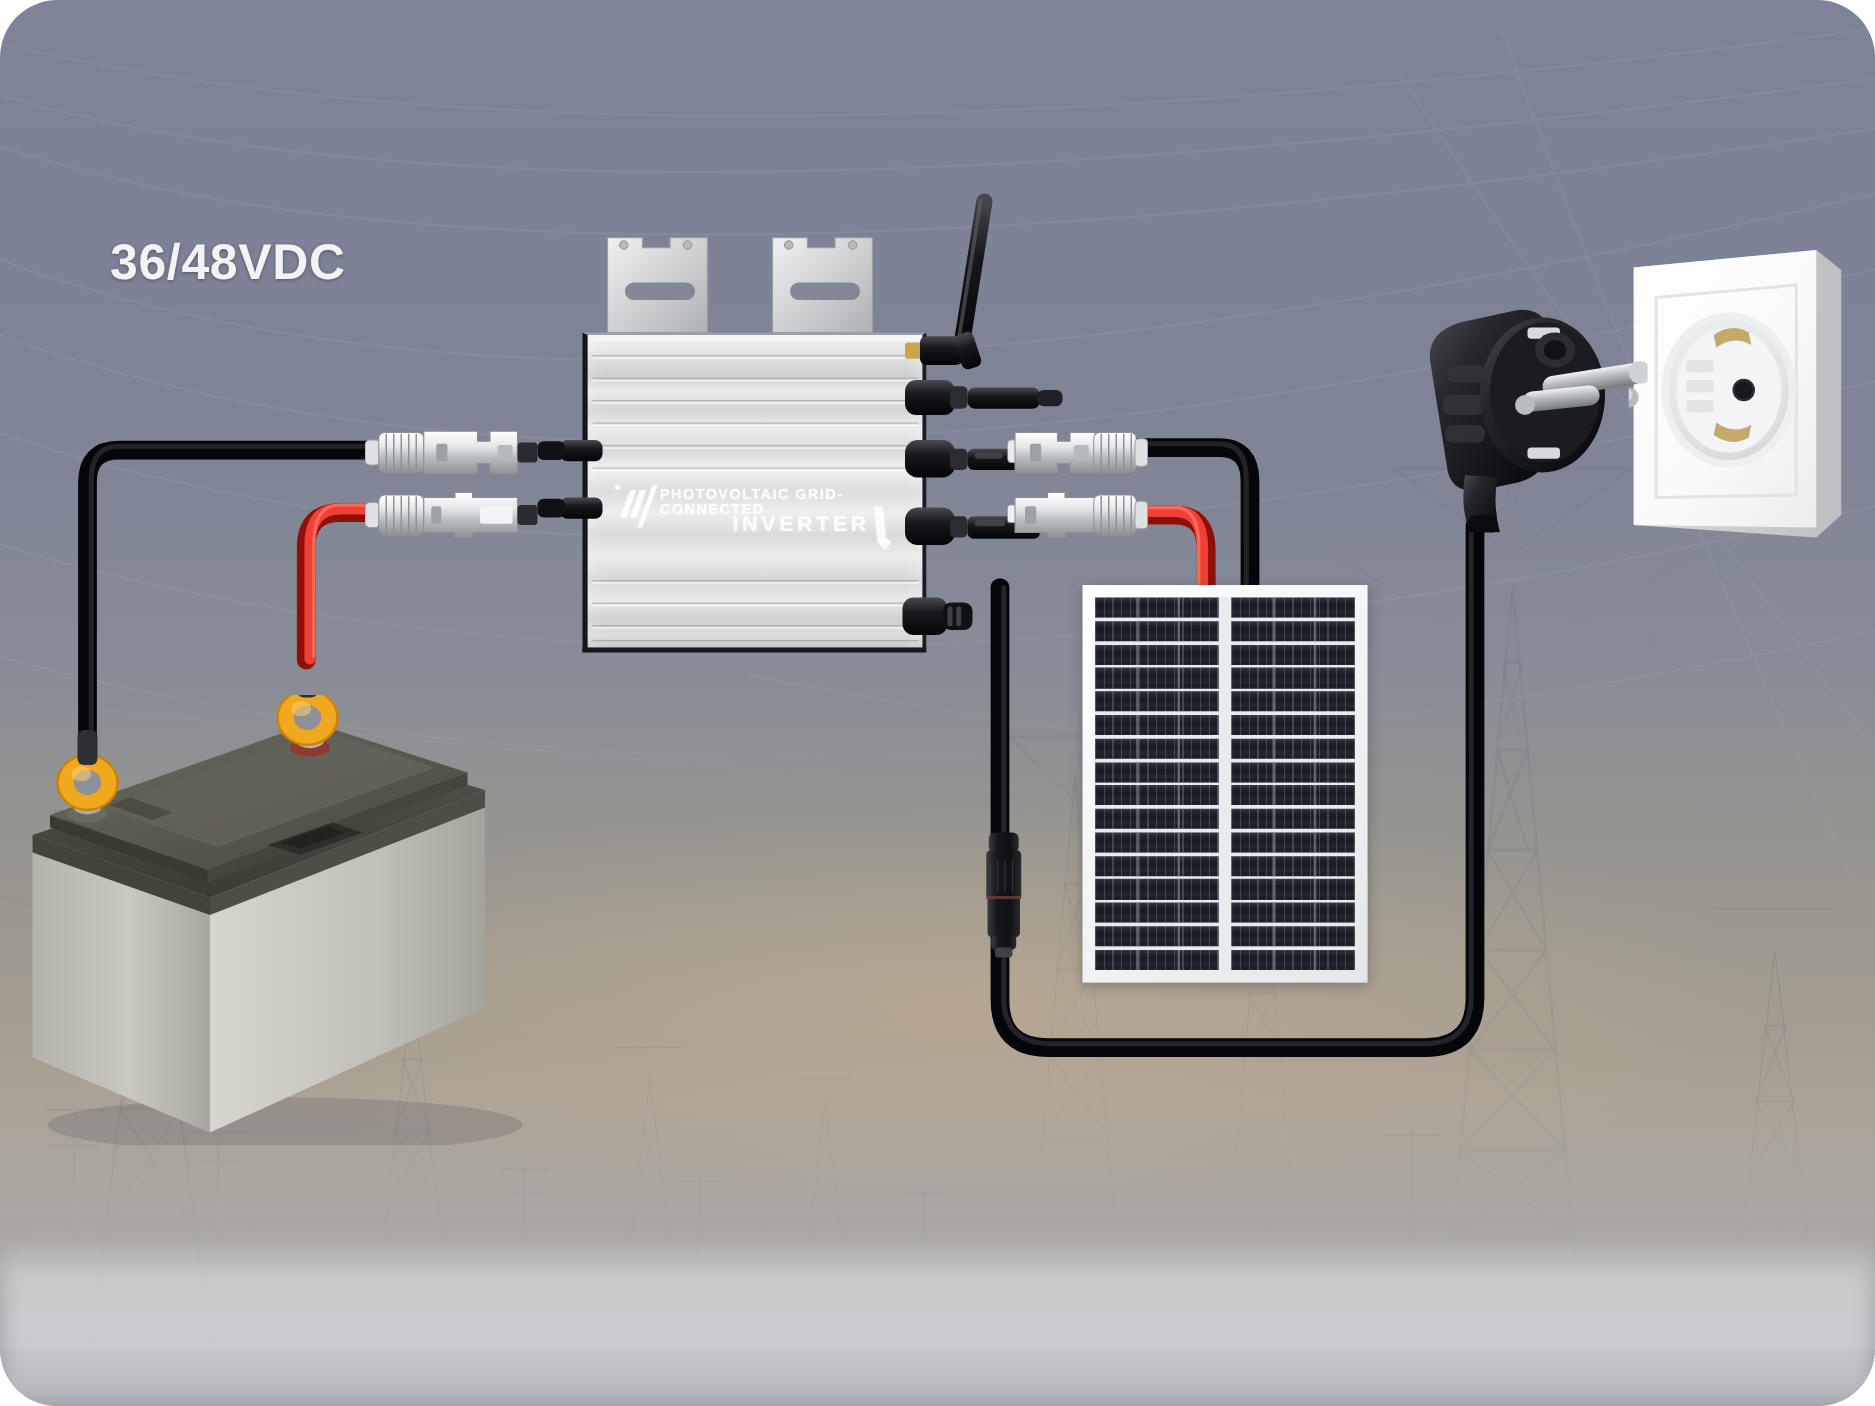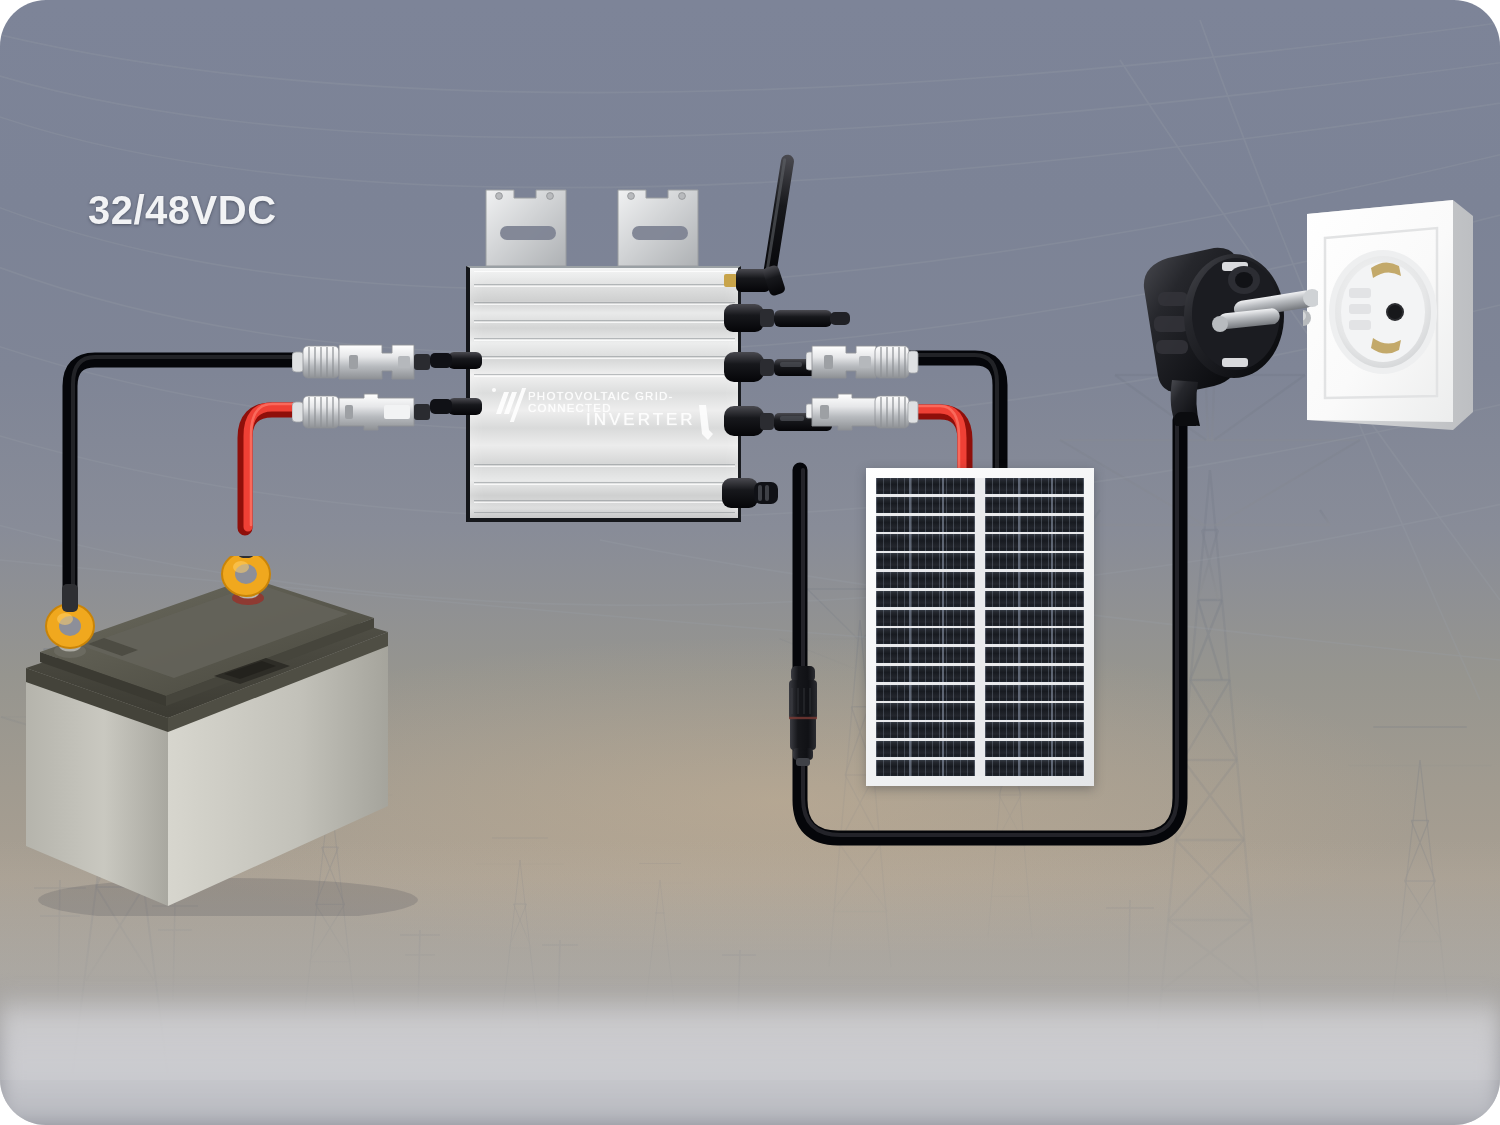--- a/index.html
+++ b/index.html
@@ -77,21 +77,21 @@
   }
   
   .fin{position:absolute;left:4px;right:3px;height:1px;background:rgba(120,126,130,.45);}
   .finhi{position:absolute;left:4px;right:3px;height:1px;background:rgba(255,255,255,.75);}
 
   #inv-label{
     position:absolute;left:24px;top:122px;width:225px;height:58px;
     opacity:.92;
   }
   .inv-txt{
-    color:#ffffff;font-family:"Liberation Sans",sans-serif;font-weight:normal;
+    color:#ffffff;font-family:"Liberation Sans",sans-serif;font-weight:bold;
     text-shadow:0 0 1px rgba(255,255,255,.9);
     letter-spacing:1.2px;
   }
   #inv-txt1{position:absolute;left:38px;top:2px;font-size:11.5px;}
   #inv-txt2{position:absolute;left:96px;top:22px;font-size:17px;letter-spacing:3px;}
 
   
   .bmark{position:absolute;background:#ffffff;transform:skewX(-20deg);}
 
   
@@ -788,16 +788,16 @@
       </g>
       <g>
         <rect x="90" y="78" width="62" height="16" rx="8" fill="url(#pinMetal)" transform="rotate(-6 90 86)"></rect>
         <ellipse cx="92" cy="88" rx="8" ry="8" fill="#b8bbbf"></ellipse>
       </g>
 
       <path d="M44 144 Q40 172 48 188 L72 190 Q66 168 70 146 Z" fill="url(#plugBody)"></path>
       <rect x="46" y="176" width="24" height="16" rx="7" fill="#0b0c0f"></rect>
     </svg>
 
-    <div class="vlabel noSel" id="lbl-dc">32/48VDC</div>
+    <div class="vlabel noSel" id="lbl-dc">36/48VDC</div>
 
   </div>
 </div>
 
 </body></html>

